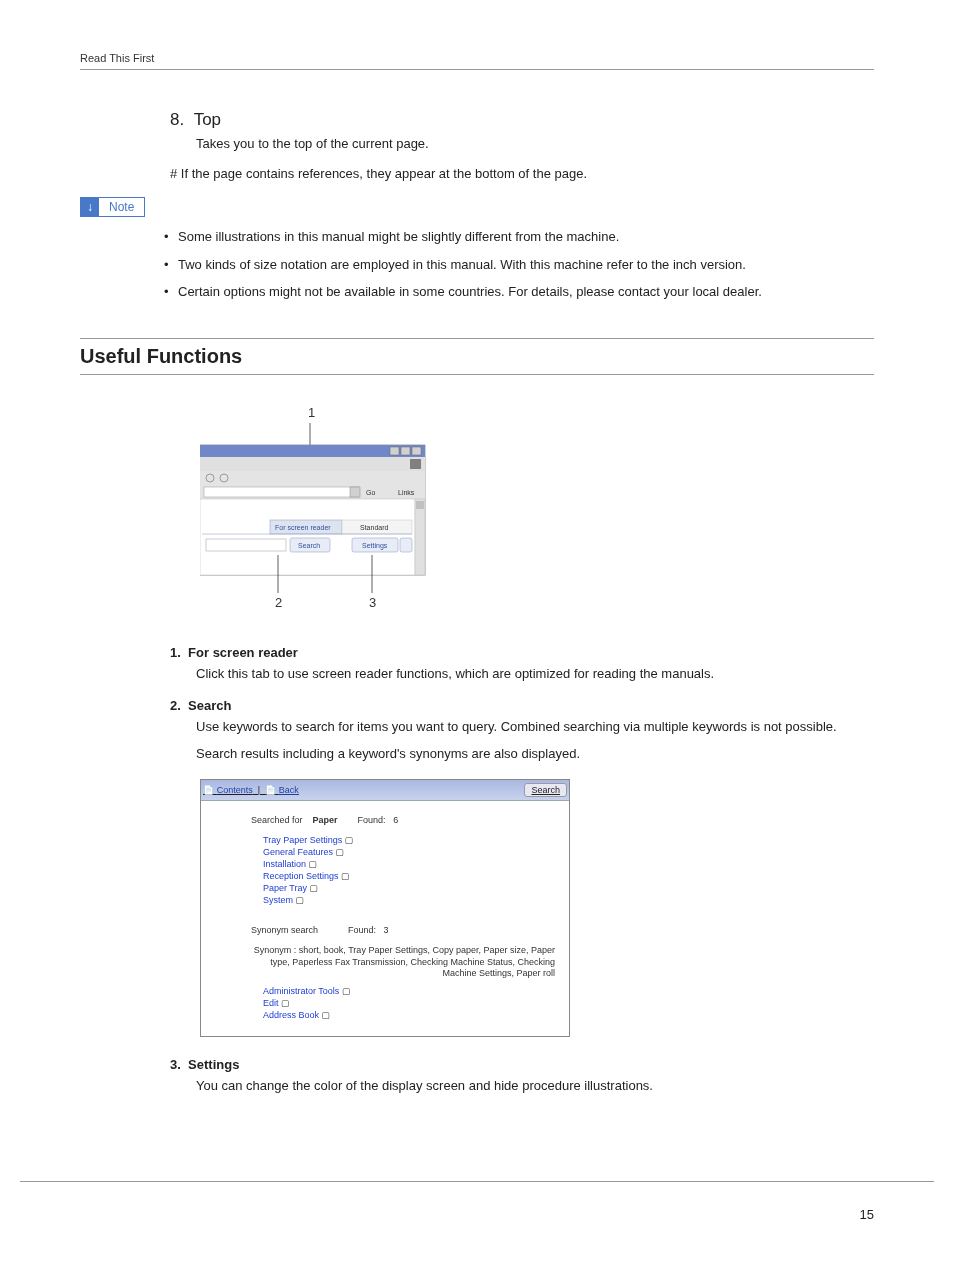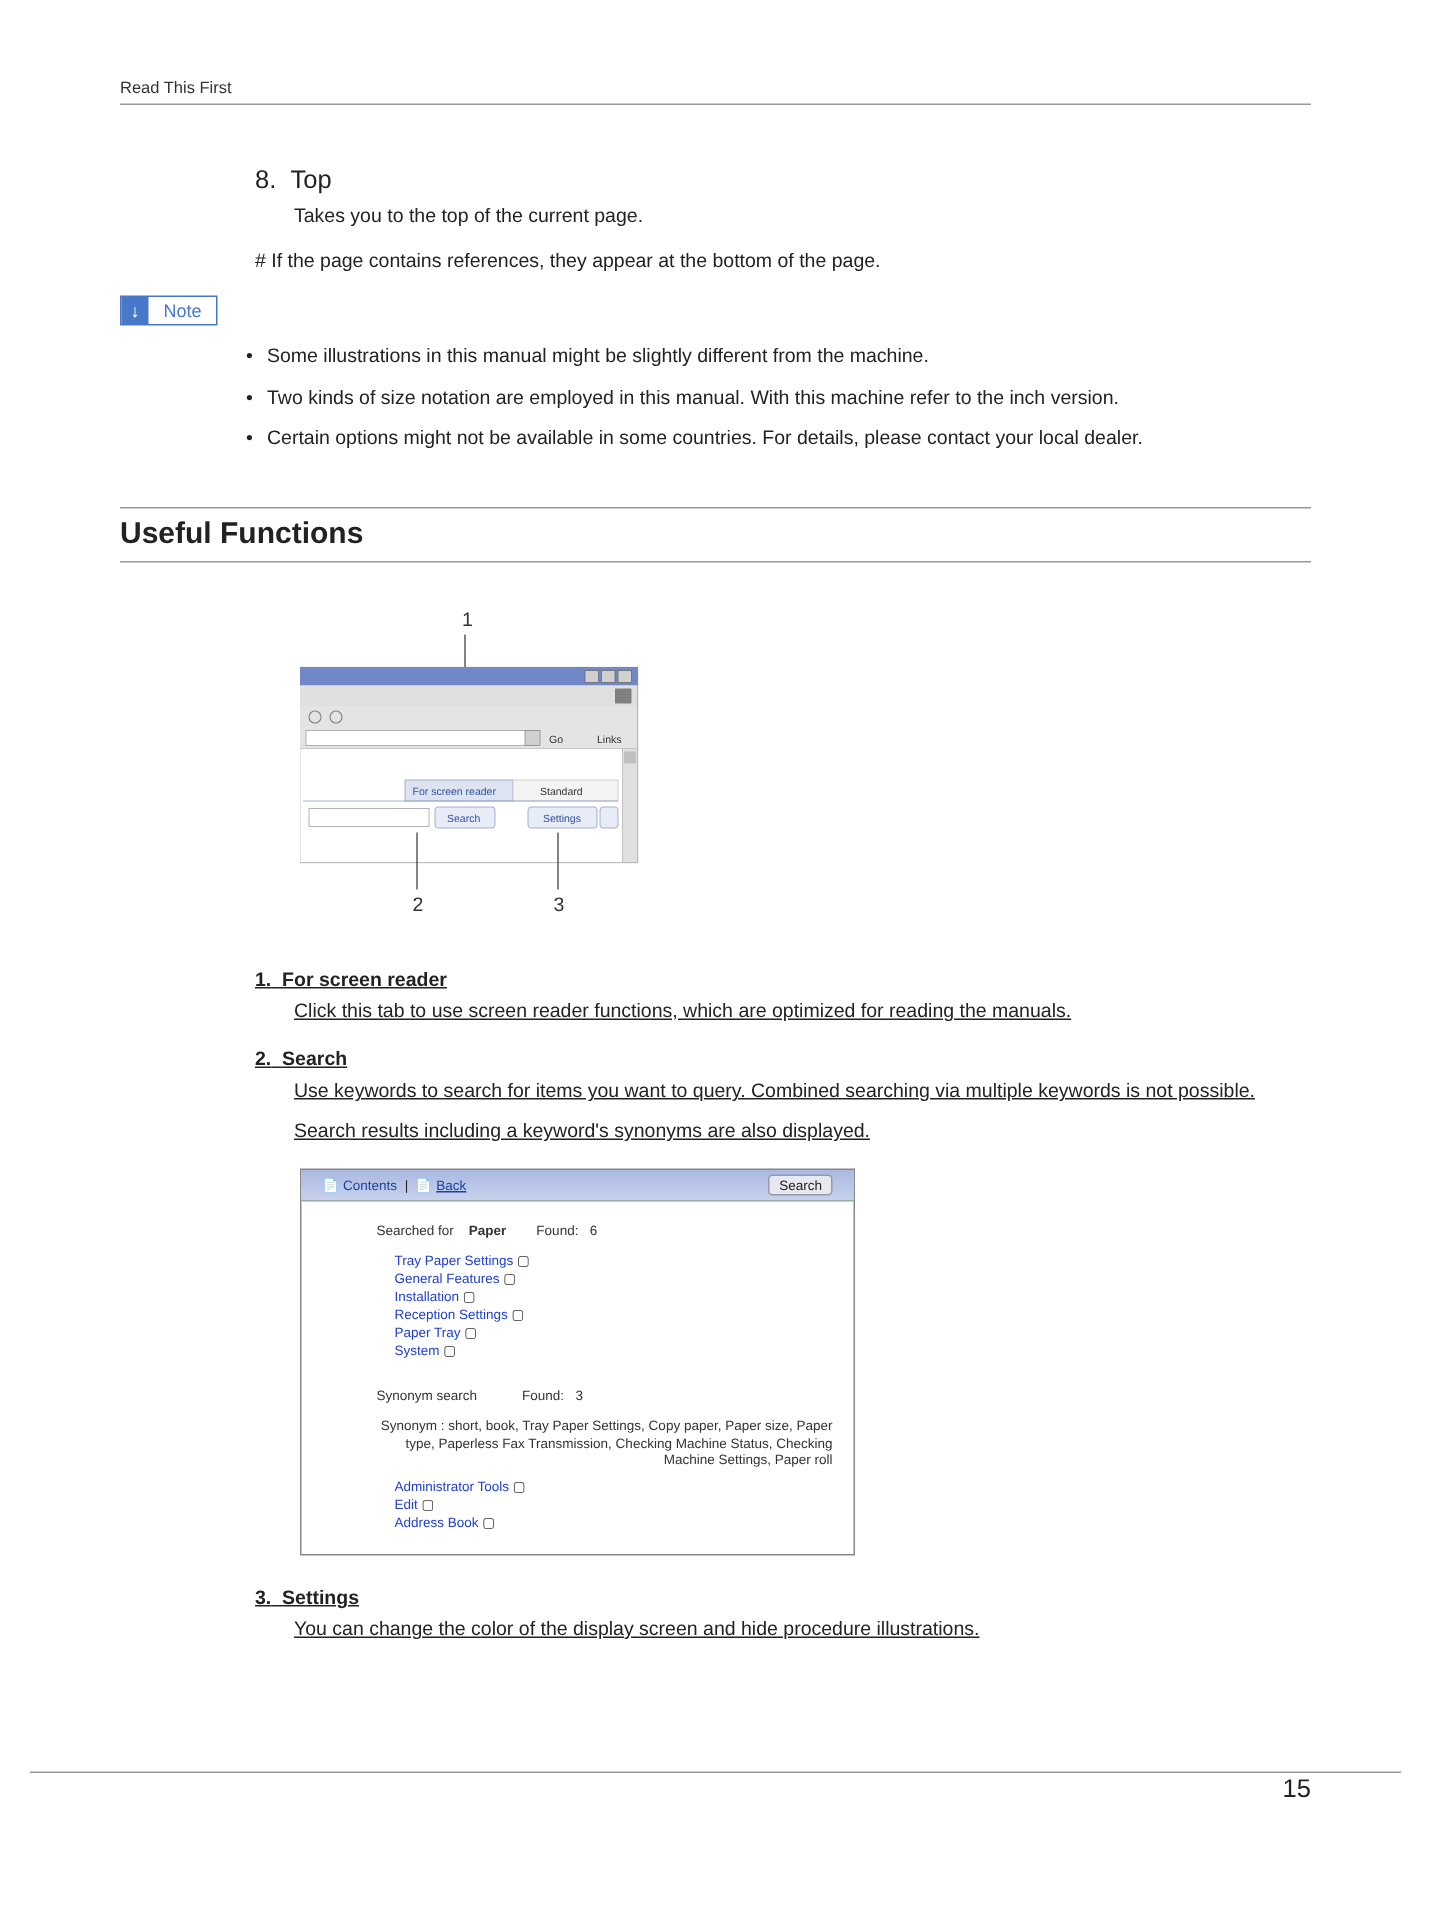--- a/index.html
+++ b/index.html
@@ -95,67 +95,67 @@
     font-size: 20px;
     font-weight: bold;
     margin-bottom: 30px;
   }
   .figure {
     margin: 20px 0 30px 30px;
   }
   .figure svg { display: block; }
   .ol-item {
     margin-bottom: 14px;
-    text-decoration: underline;
   }
   .ol-head {
     font-weight: bold;
   }
   .ol-body {
     padding-left: 26px;
     margin-top: 4px;
     line-height: 1.6;
   }
   .ol-body p { margin-bottom: 6px; }
   .search-figure {
     margin: 14px 0 20px 30px;
     border: 1px solid #888;
     width: 370px;
     background: #fff;
     font-size: 9px;
   }
   .sf-top {
     background: linear-gradient(#aab8e0, #c8d2ee);
-    padding: 3px 14px;
+    padding: 3px 2px;
     display: flex;
     justify-content: space-between;
     align-items: center;
     border-bottom: 1px solid #9aa;
+    text-decoration: underline;
   }
   .sf-top .btn {
     border: 1px solid #99a;
     background: #e8e8f0;
     padding: 1px 6px;
     border-radius: 3px;
     font-size: 9px;
   }
   .sf-body {
     padding: 14px 14px 14px 50px;
     color: #333;
   }
   .sf-row { margin-bottom: 10px; }
   .sf-list { padding-left: 12px; }
   .sf-list div { color: #2040d0; margin-bottom: 2px; display: inline-block; }
   .sf-list .plain { color: #333; text-decoration: none; }
   .sf-syn-text { color:#333; font-size:9px; line-height:1.3; margin-bottom:6px;text-align:right; }
   .page-number {
     position: absolute;
-    bottom: 67px;
+    bottom: 48px;
     right: 80px;
-    font-size: 17px;
+    font-size: 13px;
   }
   .footer-line {
     position: absolute;
     bottom: 88px;
     left: 20px;
     right: 20px;
     border-top: 1px solid #999;
   }
 </style>
 </head>

